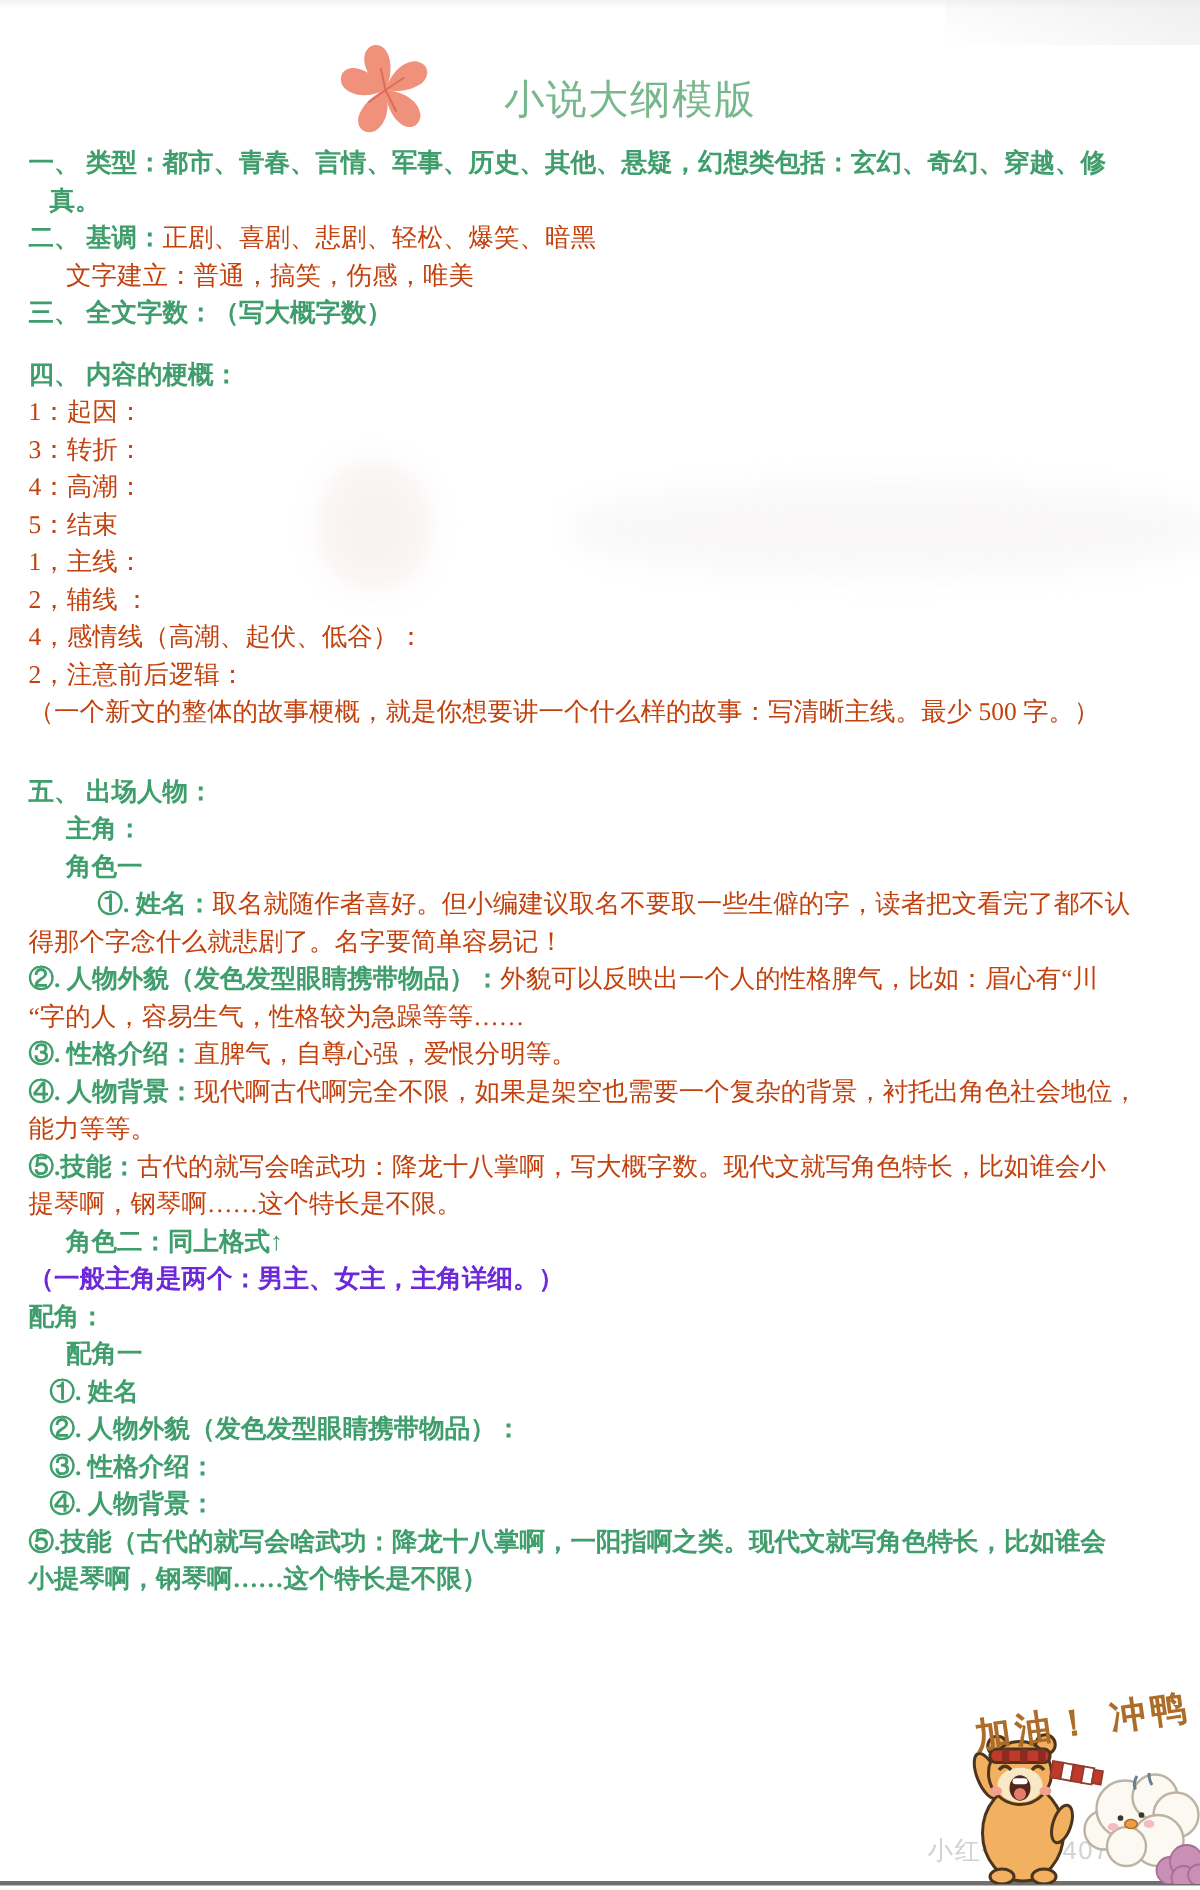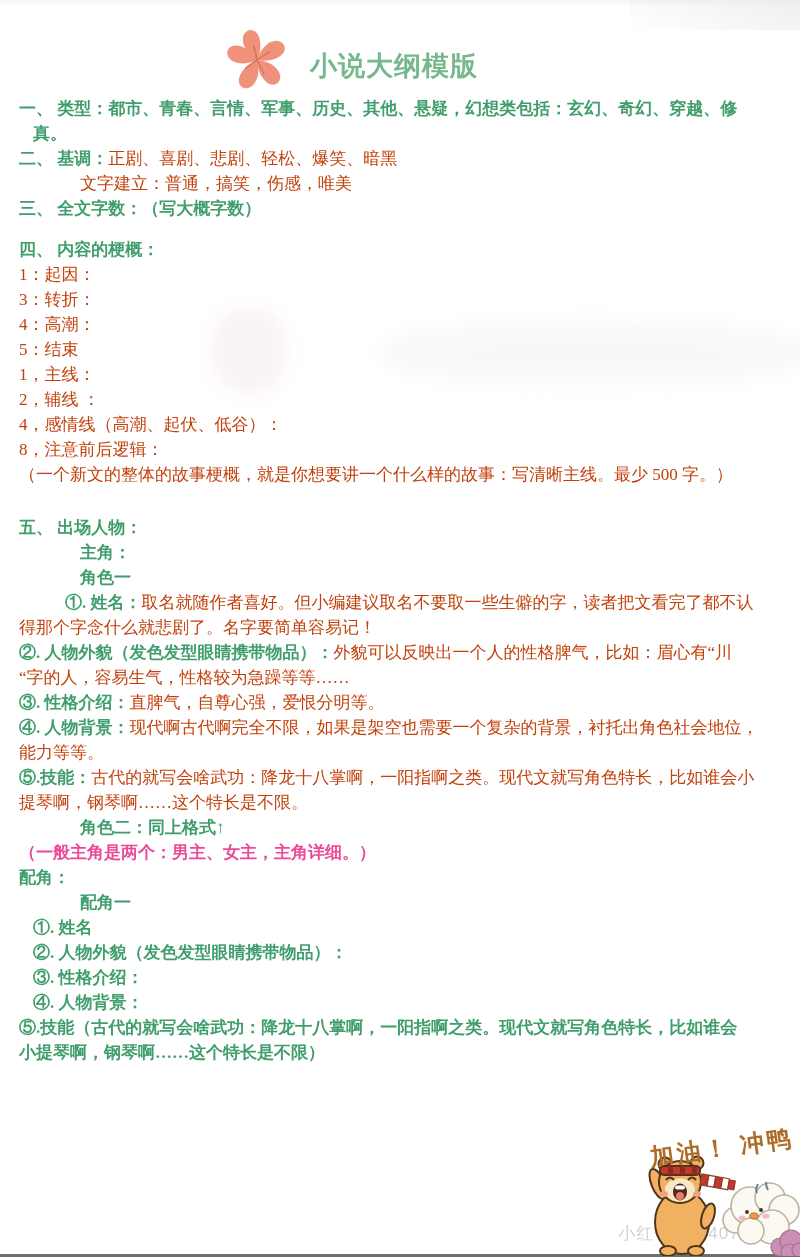--- a/index.html
+++ b/index.html
@@ -5,33 +5,33 @@
   html,body{margin:0;padding:0;}
   body{
     width:800px;height:1260px;position:relative;overflow:hidden;
     background:#ffffff;
     font-family:"Liberation Serif","DejaVu Serif",serif;
   }
   
   .header{position:absolute;top:0;left:0;width:800px;height:96px;}
   .flower{position:absolute;left:224px;top:24px;width:66px;height:70px;}
   .page-title{
-    position:absolute;top:48px;left:310px;width:220px;
-    font-size:27px;font-weight:700;color:#76b78c;letter-spacing:1px;
+    position:absolute;top:48px;left:310px;width:220px;text-align:center;
+    font-size:27px;font-weight:400;color:#76b78c;letter-spacing:1px;
   }
   
   .doc{position:absolute;top:96px;left:0;width:800px;padding-right:12px;box-sizing:border-box;}
   .line{margin:0;line-height:25px;font-size:17px;white-space:nowrap;}
   .L0{padding-left:19px;}
   .L1{padding-left:33px;}
-  .L2{padding-left:44px;margin-left:36px;}
+  .L2{padding-left:44px;}
   .L3{padding-left:19px;text-indent:46px;}
   .g{color:#3f9e6c;font-weight:600;}
   .b{color:#c2410c;font-weight:500;}
-  .r{color:#ec4899;font-weight:700;}
+  .r{color:#6d28d9;font-weight:700;}
   
   .wm-blob{position:absolute;filter:blur(9px);border-radius:45%;}
   .wm1{left:212px;top:308px;width:75px;height:85px;background:#f7ecec;opacity:.65;}
   .wm2{left:380px;top:322px;width:430px;height:62px;background:#f6f3f3;opacity:.6;}
   
   .corner-shade{position:absolute;right:0;top:0;width:170px;height:30px;
     background:linear-gradient(200deg,#e9e9eb,rgba(255,255,255,0));opacity:.75;}
   .top-hairline{position:absolute;left:0;top:0;width:100%;height:6px;
     background:linear-gradient(#f3f3f4,rgba(255,255,255,0));}
   .bottom-edge{position:absolute;left:0;top:1254px;width:100%;height:3px;background:#6f6f6f;}
@@ -85,34 +85,34 @@
     <p class="line L0"><span class="g">三、 全文字数：（写大概字数）</span></p>
     <div style="height: 16px;"></div>
     <p class="line L0"><span class="g">四、 内容的梗概：</span></p>
     <p class="line L0"><span class="b">1：起因：</span></p>
     <p class="line L0"><span class="b">3：转折：</span></p>
     <p class="line L0"><span class="b">4：高潮：</span></p>
     <p class="line L0"><span class="b">5：结束</span></p>
     <p class="line L0"><span class="b">1，主线：</span></p>
     <p class="line L0"><span class="b">2，辅线 ：</span></p>
     <p class="line L0"><span class="b">4，感情线（高潮、起伏、低谷）：</span></p>
-    <p class="line L0"><span class="b">8，注意前后逻辑：</span></p>
+    <p class="line L0"><span class="b">2，注意前后逻辑：</span></p>
     <p class="line L0"><span class="b">（一个新文的整体的故事梗概，就是你想要讲一个什么样的故事：写清晰主线。最少 500 字。）</span></p>
     <div style="height: 28px;"></div>
     <p class="line L0"><span class="g">五、 出场人物：</span></p>
     <p class="line L2"><span class="g">主角：</span></p>
     <p class="line L2"><span class="g">角色一</span></p>
     <p class="line L3"><span class="g">①. 姓名：</span><span class="b">取名就随作者喜好。但小编建议取名不要取一些生僻的字，读者把文看完了都不认</span></p>
     <p class="line L0"><span class="b">得那个字念什么就悲剧了。名字要简单容易记！</span></p>
     <p class="line L0"><span class="g">②. 人物外貌（发色发型眼睛携带物品）：</span><span class="b">外貌可以反映出一个人的性格脾气，比如：眉心有“川</span></p>
     <p class="line L0"><span class="b">“字的人，容易生气，性格较为急躁等等……</span></p>
     <p class="line L0"><span class="g">③. 性格介绍：</span><span class="b">直脾气，自尊心强，爱恨分明等。</span></p>
     <p class="line L0"><span class="g">④. 人物背景：</span><span class="b">现代啊古代啊完全不限，如果是架空也需要一个复杂的背景，衬托出角色社会地位，</span></p>
     <p class="line L0"><span class="b">能力等等。</span></p>
-    <p class="line L0"><span class="g">⑤.技能：</span><span class="b">古代的就写会啥武功：降龙十八掌啊，一阳指啊之类。现代文就写角色特长，比如谁会小</span></p>
+    <p class="line L0"><span class="g">⑤.技能：</span><span class="b">古代的就写会啥武功：降龙十八掌啊，写大概字数。现代文就写角色特长，比如谁会小</span></p>
     <p class="line L0"><span class="b">提琴啊，钢琴啊……这个特长是不限。</span></p>
     <p class="line L2"><span class="g">角色二：同上格式↑</span></p>
     <p class="line L0"><span class="r">（一般主角是两个：男主、女主，主角详细。）</span></p>
     <p class="line L0"><span class="g">配角：</span></p>
     <p class="line L2"><span class="g">配角一</span></p>
     <p class="line L1"><span class="g">①. 姓名</span></p>
     <p class="line L1"><span class="g">②. 人物外貌（发色发型眼睛携带物品）：</span></p>
     <p class="line L1"><span class="g">③. 性格介绍：</span></p>
     <p class="line L1"><span class="g">④. 人物背景：</span></p>
     <p class="line L0"><span class="g">⑤.技能（古代的就写会啥武功：降龙十八掌啊，一阳指啊之类。现代文就写角色特长，比如谁会</span></p>

